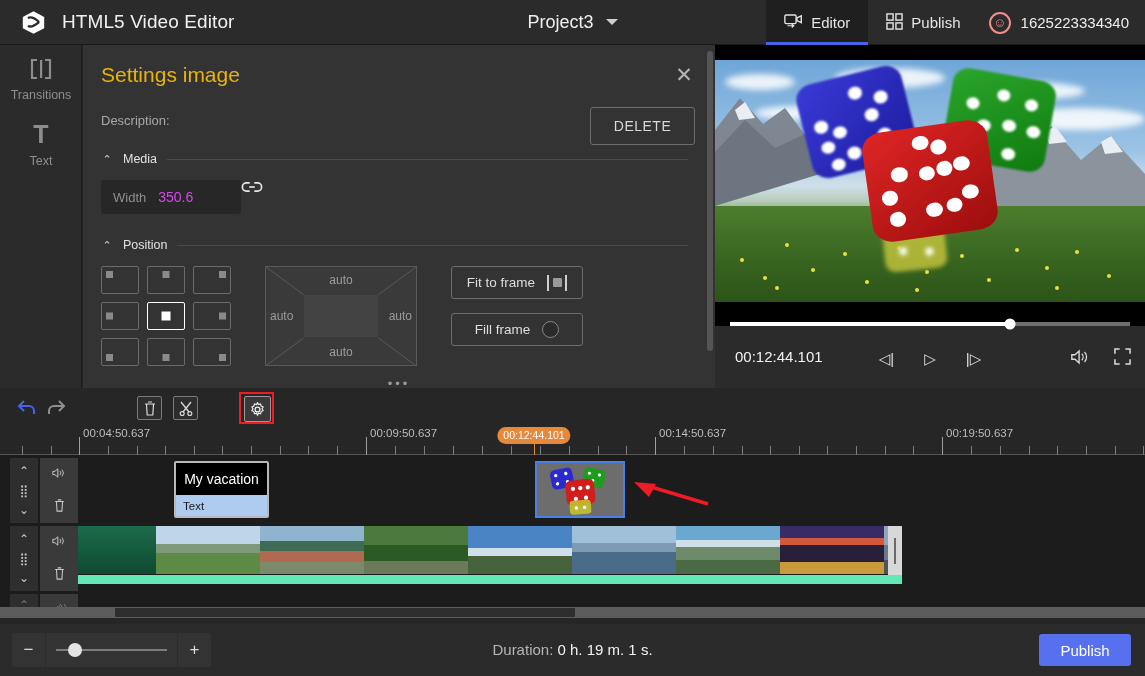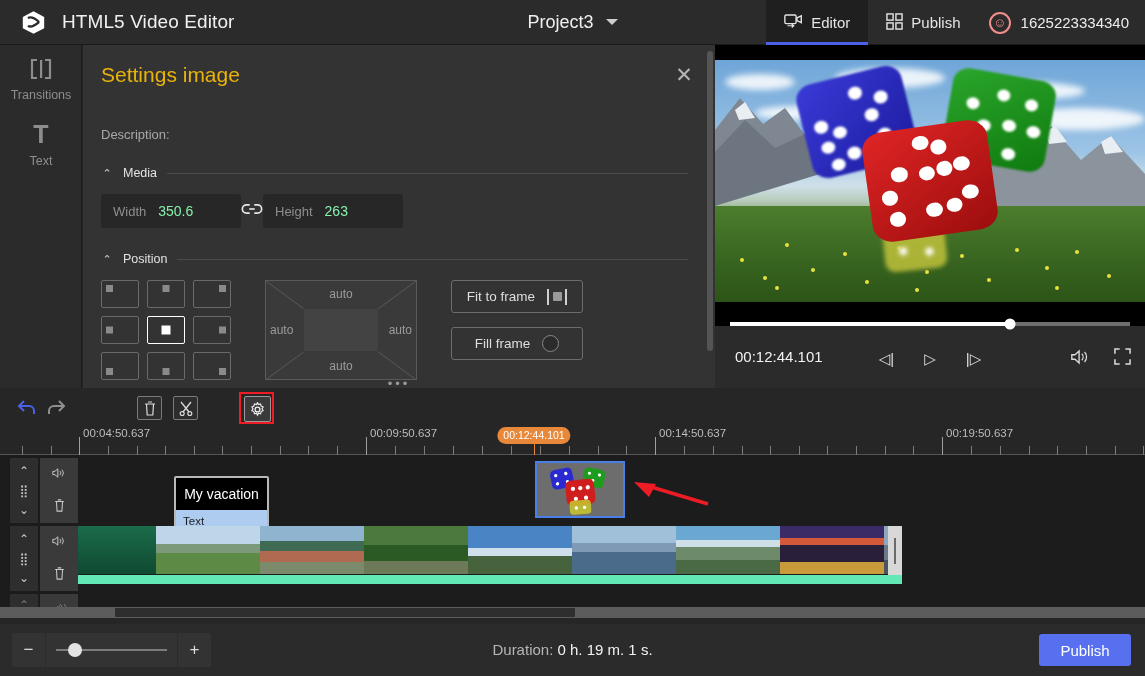--- a/index.html
+++ b/index.html
@@ -60,41 +60,41 @@
   .panel {
     position:absolute; top:45px; left:83px; width:632px; height:343px;
     background:#333333; overflow:hidden;
   }
   .panel-inner { position:absolute; inset:0 9px 0 0; padding:0 18px 0 18px; }
   .panel-title { font-size:21px; color:#eab308; margin-top:18px; }
   .panel-close {
     position:absolute; right:20px; top:20px; width:22px;height:22px;
     color:#b5b5b5; font-size:21px; line-height:20px; text-align:center; cursor:pointer;
   }
-  .desc-lbl { margin-top:40px; font-size:13px; color:#a8a8a8; }
+  .desc-lbl { margin-top:26px; font-size:13px; color:#a8a8a8; }
   .desc-val { margin-top:8px; font-size:17px; color:#f0f0f0; }
   .btn-delete {
     position:absolute; right:20px; top:62px;
     width:105px; height:38px; border:1px solid #6d6d6d; border-radius:3px;
     background:transparent; color:#d8d8d8; font-size:14px; letter-spacing:.5px;
     font-family:inherit; cursor:pointer;
   }
 
   .sec-head { display:flex; align-items:center; gap:10px; margin-top:24px; }
   .sec-chev { color:#cfcfcf; font-size:11px; width:12px; text-align:center; }
   .sec-name { color:#e2e2e2; font-size:12.5px; }
   .sec-rule { flex:1; height:1px; background:#4b4b4b; }
 
-  .size-row { display:flex; align-items:center; margin-top:14px; }
+  .size-row { display:flex; align-items:flex-start; margin-top:14px; }
   .field {
     width:140px; height:34px; background:#272727; border-radius:3px;
     display:flex; align-items:center; padding:0 12px; gap:12px;
   }
   .field .k { color:#8e8e8e; font-size:13px; }
-  .field .v { color:#86efac; font-size:14px; }
+  .field .v { color:#d946ef; font-size:14px; }
   .link-ico { color:#e6e6e6; }
 
   .pos-row { display:flex; gap:34px; margin-top:14px; align-items:flex-start; }
   .anchor-grid { display:grid; grid-template-columns:repeat(3,38px); grid-template-rows:repeat(3,28px); gap:8px; }
   .anchor {
     border:1px solid #6a6a6a; border-radius:2px; position:relative; cursor:pointer; background:transparent;
   }
   .anchor i { position:absolute; width:7px;height:7px; background:#8a8a8a; }
   .anchor.sel { border-color:#ffffff; }
   .anchor.sel i { background:#ffffff; width:9px;height:9px; }
@@ -302,24 +302,20 @@
           <span class="k">Width</span>
           <span class="v">350.6</span>
         </div>
         <span class="link-ico">
           <svg width="22" height="14" viewBox="0 0 24 14">
             <path d="M9 7 H15" stroke="#e6e6e6" stroke-width="1.8"></path>
             <path d="M9.5 2.5 H6 a4.5 4.5 0 0 0 0 9 H9.5" fill="none" stroke="#e6e6e6" stroke-width="1.8"></path>
             <path d="M14.5 2.5 H18 a4.5 4.5 0 0 1 0 9 H14.5" fill="none" stroke="#e6e6e6" stroke-width="1.8"></path>
           </svg>
         </span>
-        <div class="field">
-          <span class="k">Height</span>
-          <span class="v">263</span>
-        </div>
       </div>
 
       <div class="sec-head">
         <span class="sec-chev">⌃</span>
         <span class="sec-name">Position</span>
         <span class="sec-rule"></span>
       </div>
       <div class="pos-row">
         <div class="anchor-grid">
           <div class="anchor a-tl">
@@ -374,20 +370,21 @@
           </button>
           <button class="frame-btn">
             <span>Fill frame</span>
             <span class="fill-ico"></span>
           </button>
         </div>
       </div>
     </div>
 
     <div class="panel-close">✕</div>
+    <button class="btn-delete">DELETE</button>
     <div class="panel-scroll"></div>
     <div class="panel-dots">•••</div>
   </div>
 
   <div class="preview">
     <div class="pv-stage">
       <div class="pv-sky"></div>
 
       <div class="cloud" style="left:10px;top:14px;width:70px;height:16px;"></div>
       <div class="cloud" style="left:120px;top:8px;width:110px;height:20px;"></div>
@@ -599,21 +596,21 @@
               <path d="M12 2 a6 6 0 0 1 0 8" fill="none" stroke="#c9c9c9" stroke-width="1.1"></path>
             </svg>
         </span>
         <span class="tico">
           <svg width="11" height="13" viewBox="0 0 12 15">
               <path d="M1 3 H11 M4 1 H8 M2.5 3 L3.2 14 H8.8 L9.5 3" fill="none" stroke="#c9c9c9" stroke-width="1.2"></path>
             </svg>
         </span>
       </div>
       <div class="tlane">
-        <div class="clip-text" style="left:96px;top:18px;width:95px;height:57px;">
+        <div class="clip-text" style="left:96px;top:3px;width:95px;height:57px;">
           <div class="ct-body">
               <span class="ct-title">My vacation</span>
             </div>
           <div class="ct-foot">Text</div>
         </div>
         <div class="clip-img" style="left:457px;top:3px;width:90px;height:57px;">
           <svg viewBox="0 0 90 57" style="position:absolute;inset:0;width:100%;height:100%">
             <rect width="90" height="57" fill="#6d6d6d"></rect>
             <g transform="rotate(-12 27 18)">
                 <rect x="14" y="6" width="24" height="21" rx="5" fill="#2a2ad0"></rect>

